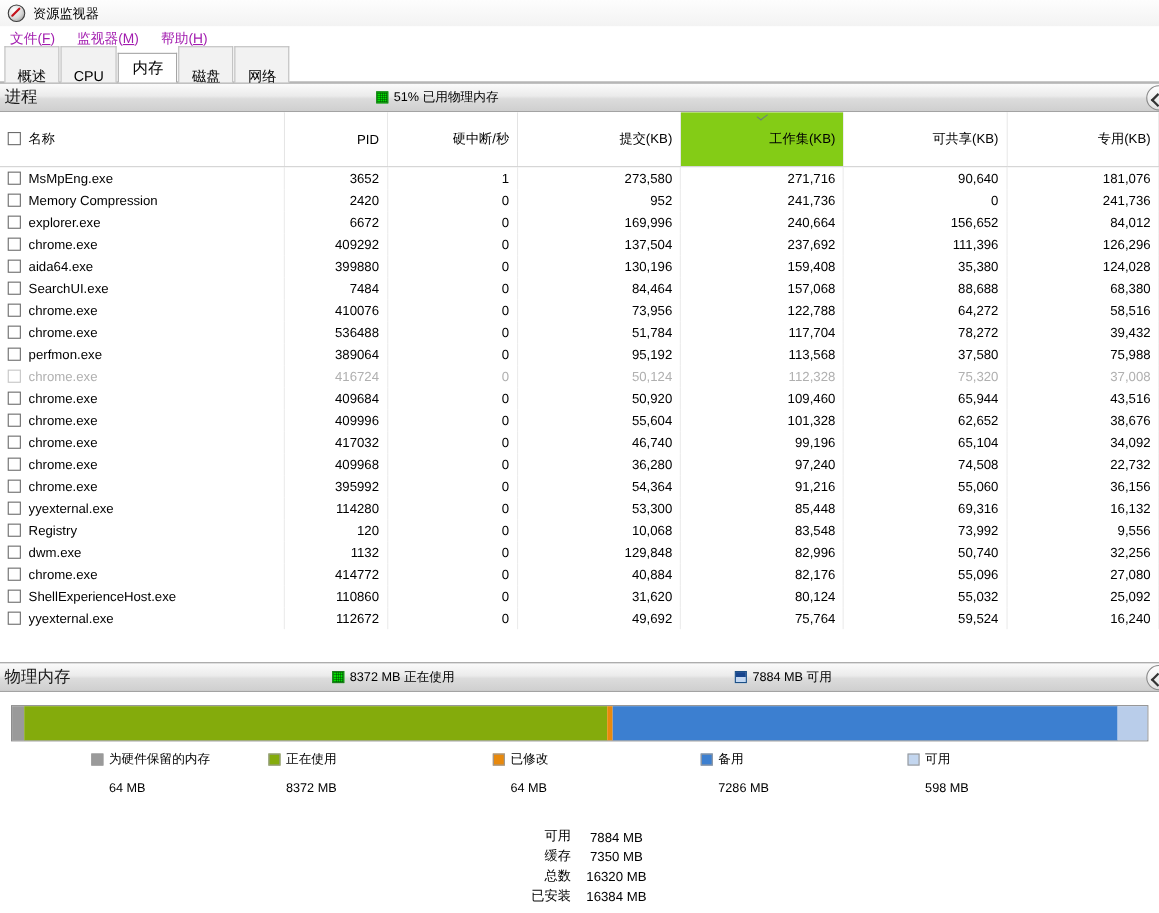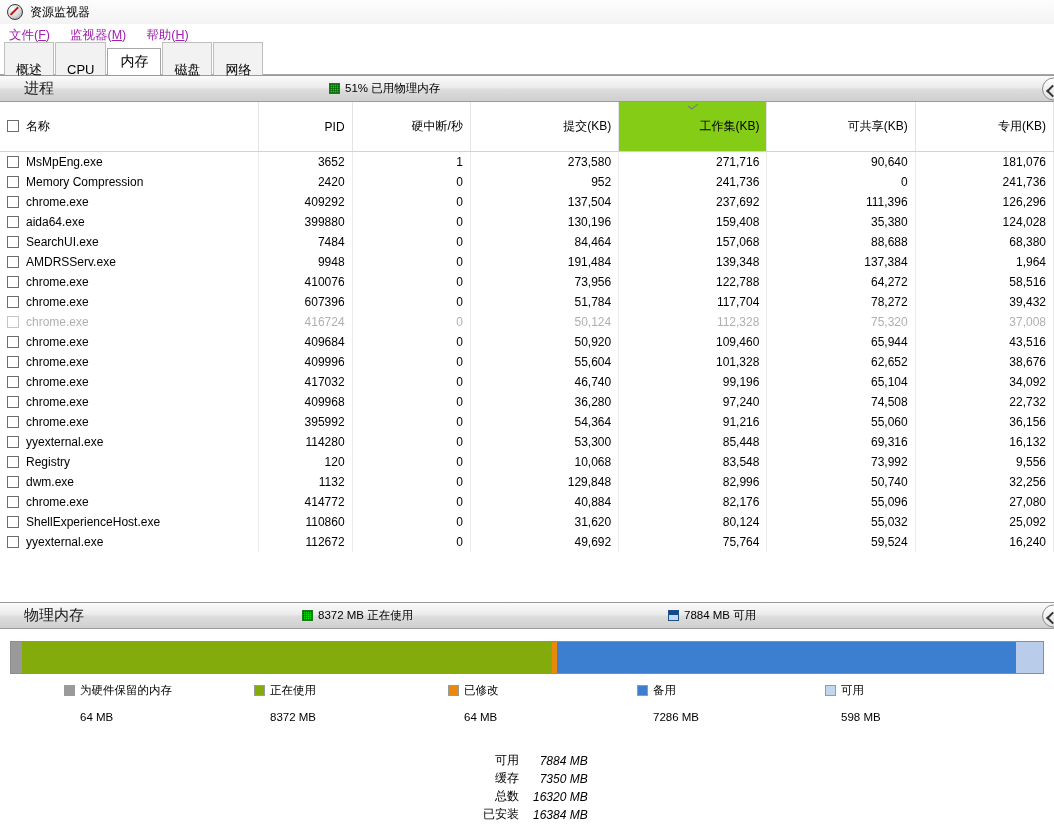--- a/index.html
+++ b/index.html
@@ -116,21 +116,21 @@
     background: linear-gradient(to bottom, #fbfbfb 0%, #ebebeb 45%, #dcdcdc 55%, #cfcfcf 100%);
     border-top: 1px solid #9a9a9a;
     border-bottom: 1px solid #9a9a9a;
     display: flex;
     align-items: center;
     position: relative;
     box-sizing: border-box;
   }
   .section-title {
     font-size: 15px;
-    padding-left: 24px;
+    padding-left: 4px;
     color: #1a1a1a;
     white-space: nowrap;
   }
   .head-stat {
     display: flex;
     align-items: center;
     font-size: 11.5px;
     white-space: nowrap;
     position: absolute;
   }
@@ -274,21 +274,21 @@
   
   .summary {
     position: absolute;
     left: 483px;
     top: 752px;
     font-size: 12px;
   }
   .summary table { border-collapse: collapse; }
   .summary td { padding: 0 0 1px 0; height: 16px; white-space: nowrap; }
   .summary td.k { text-align: right; padding-right: 14px; }
-  .summary td.v { text-align: right; font-style: italic; }
+  .summary td.v { text-align: center; }
 </style>
 </head>
 <body>
 
 <div class="titlebar">
   <div class="app-icon"></div>
   <div class="title-text">资源监视器</div>
 </div>
 
 <div class="menubar">
@@ -300,21 +300,21 @@
 <div class="tabstrip">
   <div class="tab">概述</div>
   <div class="tab">CPU</div>
   <div class="tab active">内存</div>
   <div class="tab">磁盘</div>
   <div class="tab">网络</div>
 </div>
 
 <div class="section-head">
   <div class="section-title">进程</div>
-  <div class="head-stat" style="left:293px;padding-left:36px;">
+  <div class="head-stat" style="left:306px;padding-left:36px;">
     <span class="sw sw-green"></span>
     <span>51% 已用物理内存</span>
   </div>
   <div class="collapse-btn"></div>
 </div>
 
 <div class="proc-panel" style="height:500px;">
   <table class="proc">
     <colgroup>
       <col style="width:181px">
@@ -366,20 +366,34 @@
           <td class="c-num">0</td>
           <td class="c-num">952</td>
           <td class="c-num">241,736</td>
           <td class="c-num">0</td>
           <td class="c-num">241,736</td>
         </tr>
         <tr>
           <td class="c-name">
             <div class="name-cell">
               <span class="cb"></span>
+              <span class="label">explorer.exe</span>
+            </div>
+          </td>
+          <td class="c-num">6672</td>
+          <td class="c-num">0</td>
+          <td class="c-num">169,996</td>
+          <td class="c-num">240,664</td>
+          <td class="c-num">156,652</td>
+          <td class="c-num">84,012</td>
+        </tr>
+        <tr>
+          <td class="c-name">
+            <div class="name-cell">
+              <span class="cb"></span>
               <span class="label">chrome.exe</span>
             </div>
           </td>
           <td class="c-num">409292</td>
           <td class="c-num">0</td>
           <td class="c-num">137,504</td>
           <td class="c-num">237,692</td>
           <td class="c-num">111,396</td>
           <td class="c-num">126,296</td>
         </tr>
@@ -408,57 +422,57 @@
           <td class="c-num">0</td>
           <td class="c-num">84,464</td>
           <td class="c-num">157,068</td>
           <td class="c-num">88,688</td>
           <td class="c-num">68,380</td>
         </tr>
         <tr>
           <td class="c-name">
             <div class="name-cell">
               <span class="cb"></span>
-              <span class="label">AMDRSServ.exe</span>
-            </div>
-          </td>
-          <td class="c-num">9948</td>
-          <td class="c-num">0</td>
-          <td class="c-num">191,484</td>
-          <td class="c-num">139,348</td>
-          <td class="c-num">137,384</td>
-          <td class="c-num">1,964</td>
-        </tr>
-        <tr>
-          <td class="c-name">
-            <div class="name-cell">
-              <span class="cb"></span>
               <span class="label">chrome.exe</span>
             </div>
           </td>
           <td class="c-num">410076</td>
           <td class="c-num">0</td>
           <td class="c-num">73,956</td>
           <td class="c-num">122,788</td>
           <td class="c-num">64,272</td>
           <td class="c-num">58,516</td>
         </tr>
         <tr>
           <td class="c-name">
             <div class="name-cell">
               <span class="cb"></span>
               <span class="label">chrome.exe</span>
             </div>
           </td>
-          <td class="c-num">607396</td>
+          <td class="c-num">536488</td>
           <td class="c-num">0</td>
           <td class="c-num">51,784</td>
           <td class="c-num">117,704</td>
           <td class="c-num">78,272</td>
           <td class="c-num">39,432</td>
+        </tr>
+        <tr>
+          <td class="c-name">
+            <div class="name-cell">
+              <span class="cb"></span>
+              <span class="label">perfmon.exe</span>
+            </div>
+          </td>
+          <td class="c-num">389064</td>
+          <td class="c-num">0</td>
+          <td class="c-num">95,192</td>
+          <td class="c-num">113,568</td>
+          <td class="c-num">37,580</td>
+          <td class="c-num">75,988</td>
         </tr>
         <tr class="dim">
           <td class="c-name">
             <div class="name-cell">
               <span class="cb"></span>
               <span class="label">chrome.exe</span>
             </div>
           </td>
           <td class="c-num">416724</td>
           <td class="c-num">0</td>
@@ -640,28 +654,28 @@
 
 <div class="mem-body">
   <div class="membar">
       <div class="seg" style="width: 1.1%; background: rgb(154, 154, 154);"></div>
       <div class="seg" style="width: 51.3%; background: rgb(132, 171, 12);"></div>
       <div class="seg" style="width: 0.5%; background: rgb(232, 137, 12);"></div>
       <div class="seg" style="width: 44.5%; background: rgb(60, 127, 208);"></div>
       <div class="seg" style="width: 2.6%; background: rgb(185, 205, 234);"></div>
     </div>
   <div class="legend">
-      <div class="leg" style="left: 64px;">
+      <div class="leg" style="left: 83px;">
         <div class="top">
           <span class="box" style="background: rgb(154, 154, 154);"></span>
           <span>为硬件保留的内存</span>
         </div>
         <span class="val">64 MB</span>
       </div>
-      <div class="leg" style="left: 254px;">
+      <div class="leg" style="left: 244px;">
         <div class="top">
           <span class="box" style="background: rgb(132, 171, 12);"></span>
           <span>正在使用</span>
         </div>
         <span class="val">8372 MB</span>
       </div>
       <div class="leg" style="left: 448px;">
         <div class="top">
           <span class="box" style="background: rgb(232, 137, 12);"></span>
           <span>已修改</span>

